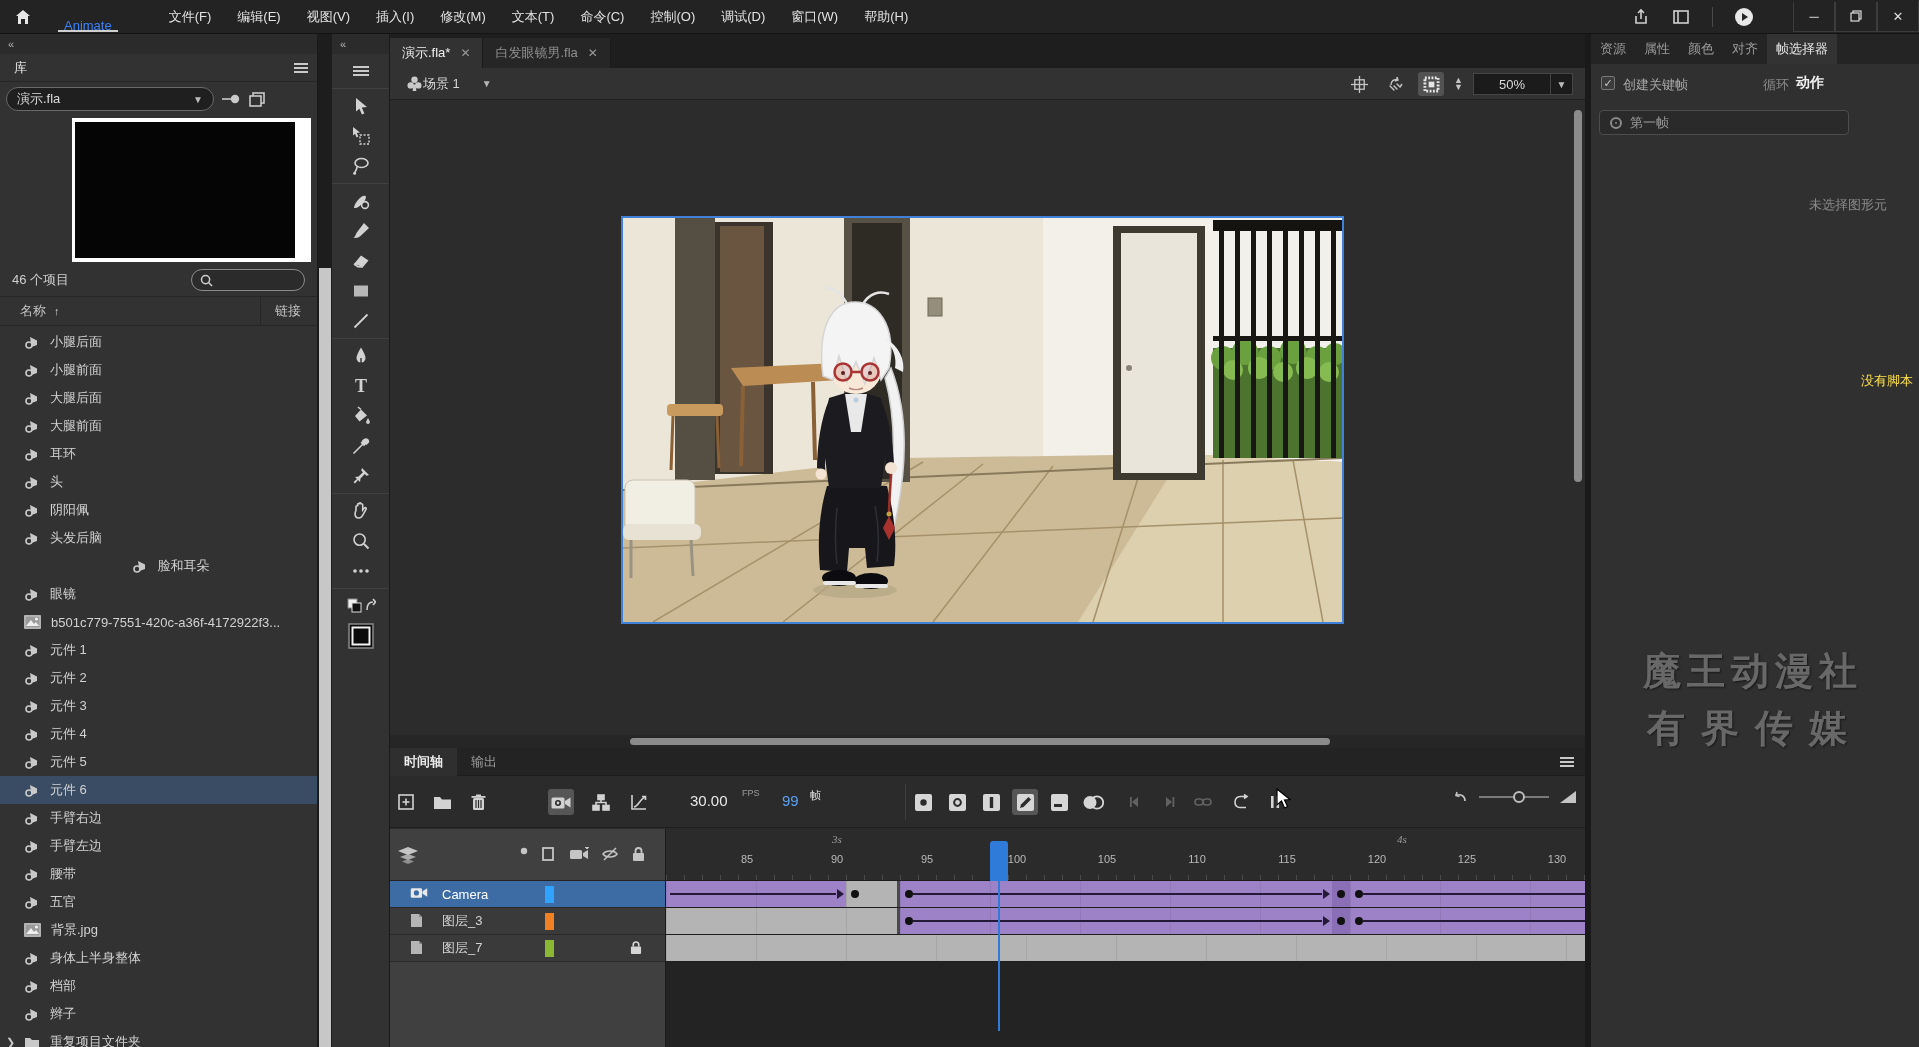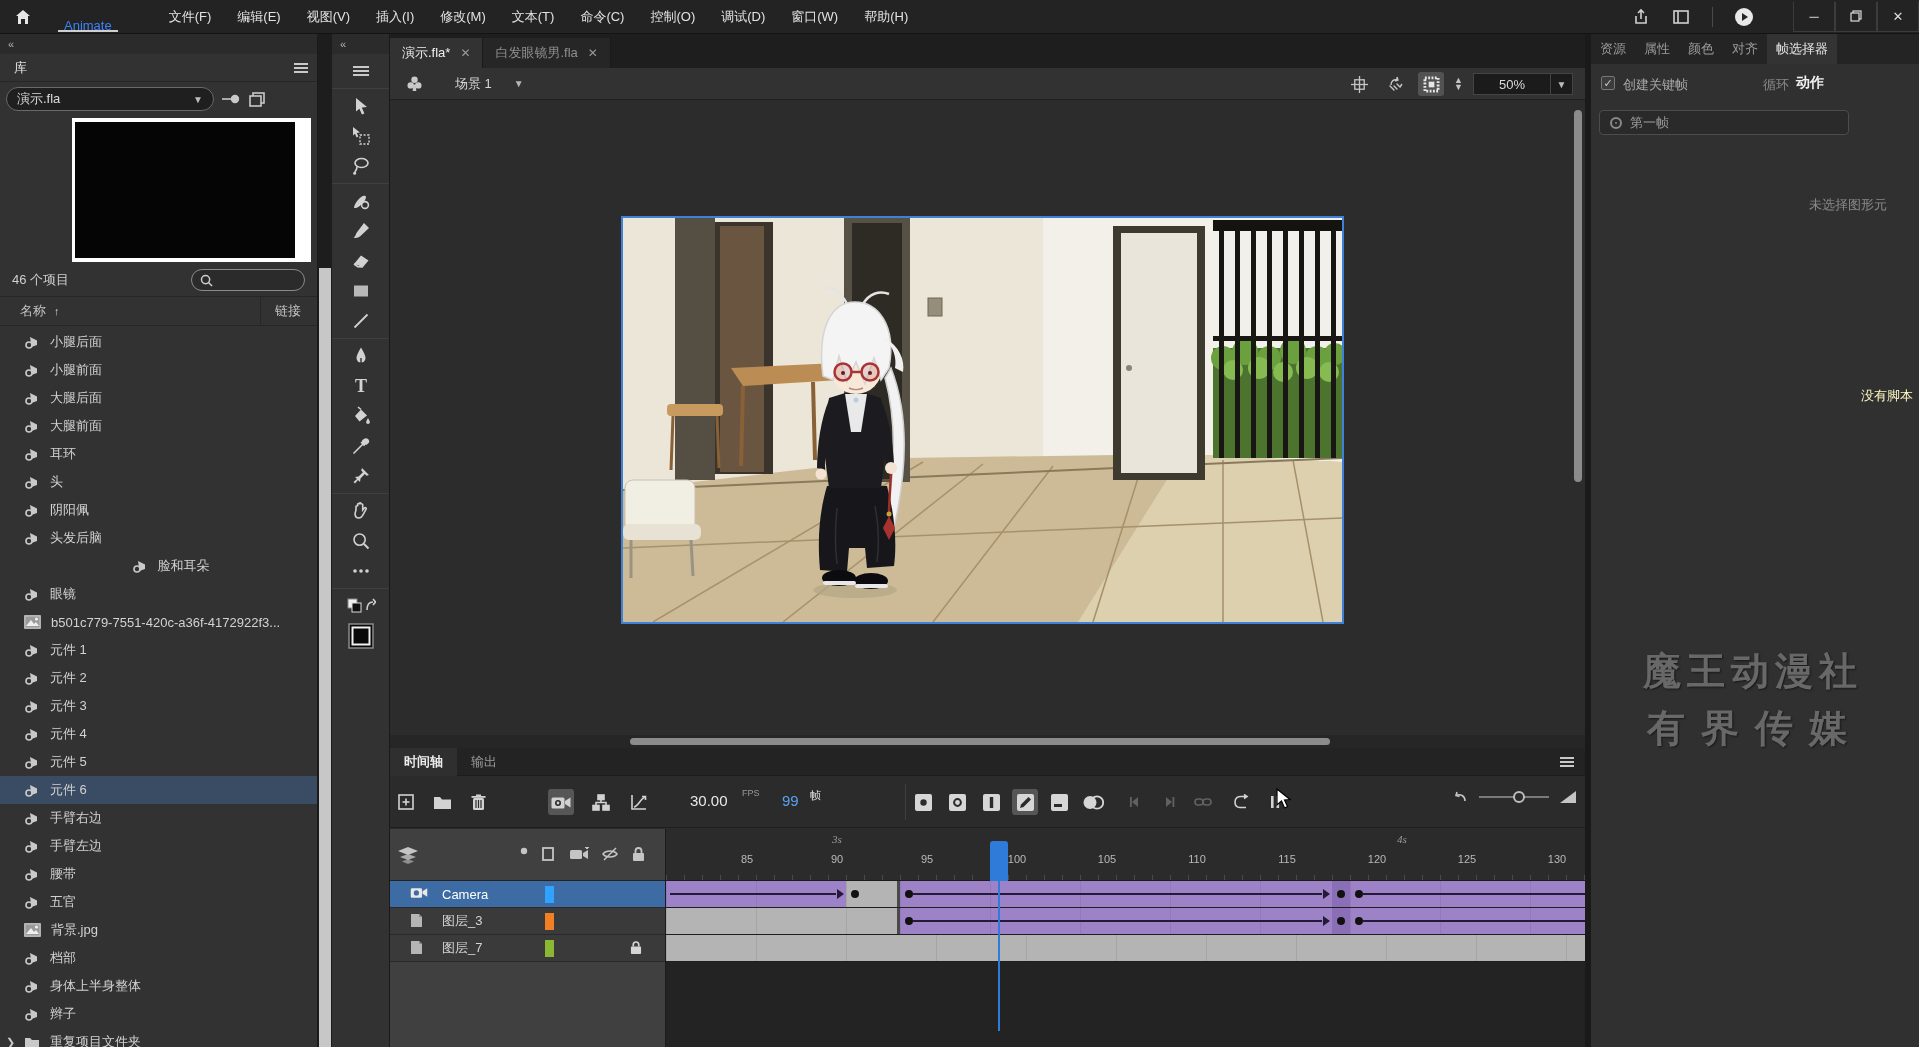--- a/index.html
+++ b/index.html
@@ -54,21 +54,21 @@
   .tool { width:34px; height:30px; display:flex; align-items:center; justify-content:center; border-radius:3px; }
 
   
   #center { position:absolute; left:390px; top:34px; width:1195px; bottom:0; background:#2c2c2c; }
   #doctabs { height:34px; background:#1e1e1e; display:flex; align-items:flex-end; }
   .doctab { height:30px; display:flex; align-items:center; gap:10px; padding:0 12px; font-size:13px; color:#8f8f8f; background:#262626; border-right:1px solid #1a1a1a; }
   .doctab.active { background:#323232; color:#f0f0f0; }
   .doctab .x { font-size:12px; color:#9a9a9a; }
   #editbar { position:absolute; left:0; top:34px; width:100%; height:32px; background:#323232; border-bottom:1px solid #202020; display:flex; align-items:center; }
   #scene-club { margin-left:16px; }
-  #scene-label { margin-left:32px; color:#d6d6d6; }
+  #scene-label { margin-left:0; color:#d6d6d6; }
   #scene-chev { margin-left:22px; color:#b5b5b5; font-size:10px; }
   #editbar-right { position:absolute; right:12px; top:0; height:32px; display:flex; align-items:center; gap:10px; }
   .ebtn { width:26px; height:24px; display:flex; align-items:center; justify-content:center; border-radius:3px; }
   .ebtn.active { background:#525252; }
   .zoom-chevs { display:flex; flex-direction:column; line-height:7px; font-size:9px; color:#c5c5c5; text-align:center; }
   #zoombox { width:78px; height:22px; background:#1b1b1b; border:1px solid #454545; color:#d9d9d9; display:flex; align-items:center; justify-content:center; }
   #zoomdrop { width:22px; height:22px; background:#1b1b1b; border:1px solid #454545; border-left:none; display:flex; align-items:center; justify-content:center; color:#bbb; font-size:10px; }
 
   
   #stagearea { position:absolute; left:0; top:66px; width:100%; height:635px; background:#2c2c2c; overflow:hidden; }
@@ -131,21 +131,21 @@
   .rtab.active { background:#333333; color:#e6e6e6; }
   #rrow1 { position:relative; height:34px; margin-top:8px; }
   #ckbox { position:absolute; left:10px; top:4px; width:14px; height:14px; background:#3c3c3c; border:1px solid #777; border-radius:2px; color:#c9c9c9; font-size:11px; line-height:13px; text-align:center; }
   #cklabel { position:absolute; left:32px; top:4px; color:#a9a9a9; }
   #looplabel { position:absolute; left:172px; top:4px; color:#8a8a8a; }
   #actionslabel { position:absolute; left:205px; top:2px; color:#f0f0f0; font-weight:bold; font-size:14px; }
   #firstframe { position:absolute; left:8px; top:76px; width:250px; height:25px; background:#2a2a2a; border:1px solid #4c4c4c; border-radius:4px; display:flex; align-items:center; gap:8px; padding-left:10px; color:#9a9a9a; }
   #firstframe .circ { width:12px; height:12px; border:2px solid #8a8a8a; border-radius:50%; position:relative; }
   #firstframe .circ::after { content:""; position:absolute; left:3px; top:3px; width:2px; height:2px; background:#8a8a8a; border-radius:50%; }
   #nosymbol { position:absolute; left:218px; top:162px; color:#8a8a8a; }
-  #noscript { position:absolute; left:270px; top:353px; color:#fef9c3; }
+  #noscript { position:absolute; left:270px; top:338px; color:#fde047; }
   #watermark { position:absolute; left:52px; top:612px; font-family:"Liberation Serif","DejaVu Serif",serif; font-weight:bold; color:#a0a0a0; opacity:0.5; text-shadow:1px 1px 2px #000; }
   #wm1 { font-size:38px; letter-spacing:6px; }
   #wm2 { font-size:38px; letter-spacing:16px; margin-top:6px; margin-left:4px; }
 
   #cursor { position:absolute; left:1275px; top:788px; z-index:50; }
 </style>
 </head>
 <body>
 
 <div id="app">
@@ -453,30 +453,30 @@
           </span>
           <span>背景.jpg</span>
         </div>
         <div class="lib-row" style="position: relative;">
           <span>
             <svg width="16" height="16" viewBox="0 0 16 16">
               <path d="M6 3 L13 6.5 L13 11 L7.5 13" fill="#c9c9c9"></path>
               <circle cx="5" cy="11" r="3" fill="none" stroke="#c9c9c9" stroke-width="1.6"></circle>
             </svg>
           </span>
+          <span>身体上半身整体</span>
+        </div>
+        <div class="lib-row" style="position: relative;">
+          <span>
+            <svg width="16" height="16" viewBox="0 0 16 16">
+              <path d="M6 3 L13 6.5 L13 11 L7.5 13" fill="#c9c9c9"></path>
+              <circle cx="5" cy="11" r="3" fill="none" stroke="#c9c9c9" stroke-width="1.6"></circle>
+            </svg>
+          </span>
           <span>档部</span>
-        </div>
-        <div class="lib-row" style="position: relative;">
-          <span>
-            <svg width="16" height="16" viewBox="0 0 16 16">
-              <path d="M6 3 L13 6.5 L13 11 L7.5 13" fill="#c9c9c9"></path>
-              <circle cx="5" cy="11" r="3" fill="none" stroke="#c9c9c9" stroke-width="1.6"></circle>
-            </svg>
-          </span>
-          <span>身体上半身整体</span>
         </div>
         <div class="lib-row" style="position: relative;">
           <span>
             <svg width="16" height="16" viewBox="0 0 16 16">
               <path d="M6 3 L13 6.5 L13 11 L7.5 13" fill="#c9c9c9"></path>
               <circle cx="5" cy="11" r="3" fill="none" stroke="#c9c9c9" stroke-width="1.6"></circle>
             </svg>
           </span>
           <span>辫子</span>
         </div>

